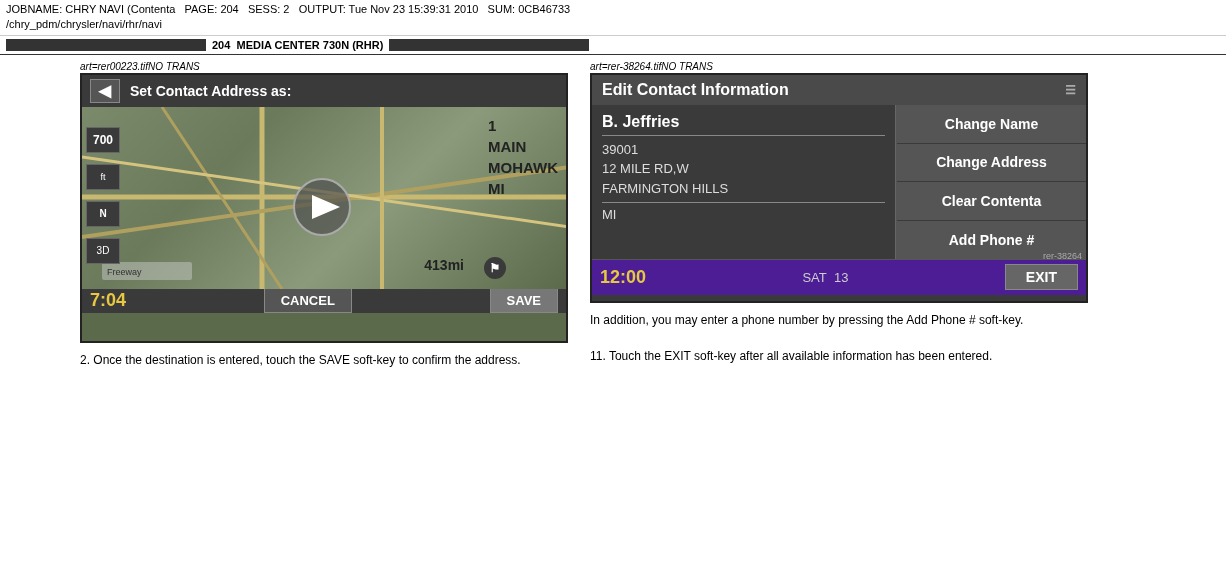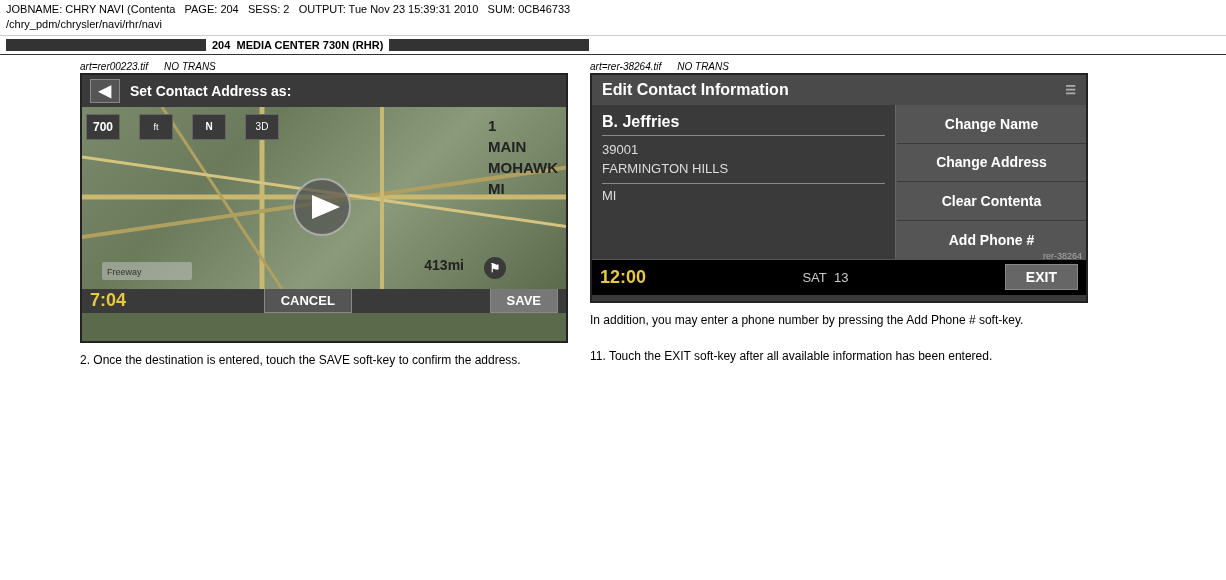--- a/index.html
+++ b/index.html
@@ -92,23 +92,23 @@
       background: linear-gradient(135deg, #7a8a6a 0%, #6a7a5a 30%, #8a9a7a 60%, #5a6a4a 100%);
       position: relative;
       overflow: hidden;
     }
 
     .nav-left-controls {
       position: absolute;
       left: 4px;
       top: 0;
       display: flex;
-      flex-direction: row;
-      gap: 19px;
-      padding-top: 7px;
+      flex-direction: column;
+      gap: 11px;
+      padding-top: 20px;
     }
 
     .nav-ctrl-btn {
       background: #3a3a3a;
       border: 1px solid #666;
       color: #fff;
       width: 34px;
       height: 26px;
       display: flex;
       align-items: center;
@@ -271,21 +271,21 @@
       align-items: center;
       justify-content: center;
       font-weight: bold;
     }
 
     .edit-action-btn:last-child {
       border-bottom: none;
     }
 
     .edit-footer {
-      background: #000000;
+      background: #4c1d95;
       color: #fff;
       display: flex;
       align-items: center;
       justify-content: space-between;
       padding: 4px 8px;
       height: 36px;
       border-top: 1px solid #555;
     }
 
     .edit-time {
@@ -322,21 +322,21 @@
       font-size: 12px;
       line-height: 1.5;
       max-width: 498px;
     }
 
     
     .art-label {
       font-size: 10px;
       color: #000;
       display: flex;
-      gap: 16px;
+      gap: 0;
       margin-bottom: 1px;
     }
 
     .art-label span {
       font-style: italic;
     }
   </style>
 </head>
 <body>
 
@@ -441,20 +441,21 @@
       <div class="edit-header">
         <span>Edit Contact Information</span>
         <span class="edit-header-icon">☰</span>
       </div>
 
       <div class="edit-body">
 
         <div class="edit-info">
           <div class="edit-name">B. Jeffries</div>
           <div class="edit-address-line">39001</div>
+          <div class="edit-address-line">12 MILE RD,W</div>
           <div class="edit-address-line edit-address-bottom">FARMINGTON HILLS</div>
           <div class="edit-address-line">MI</div>
         </div>
 
         <div class="edit-buttons">
           <button class="edit-action-btn">Change Name</button>
           <button class="edit-action-btn">Change Address</button>
           <button class="edit-action-btn">Clear Contenta</button>
           <button class="edit-action-btn">Add Phone #</button>
         </div>

